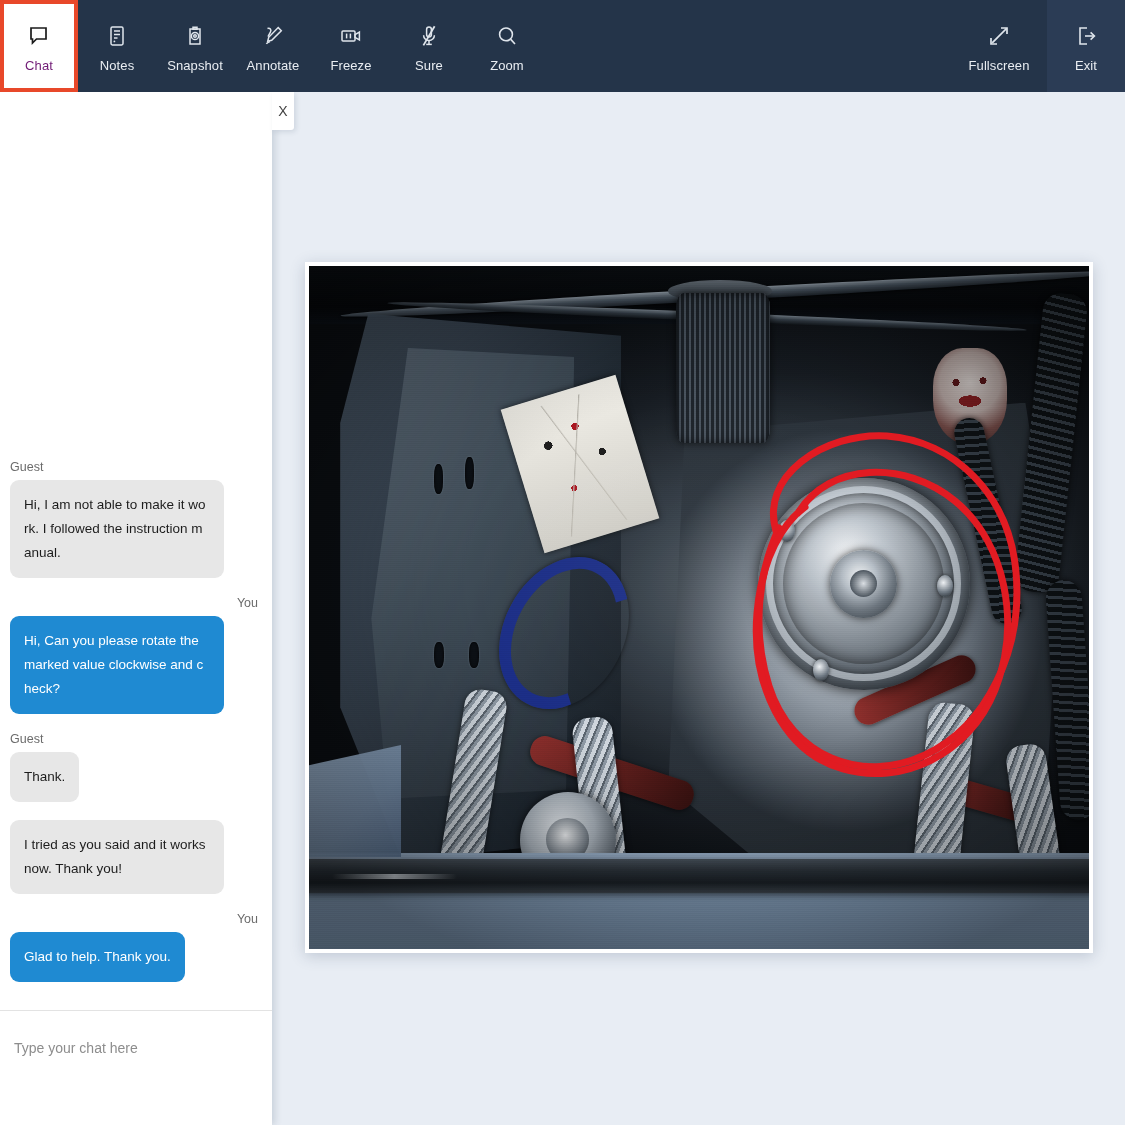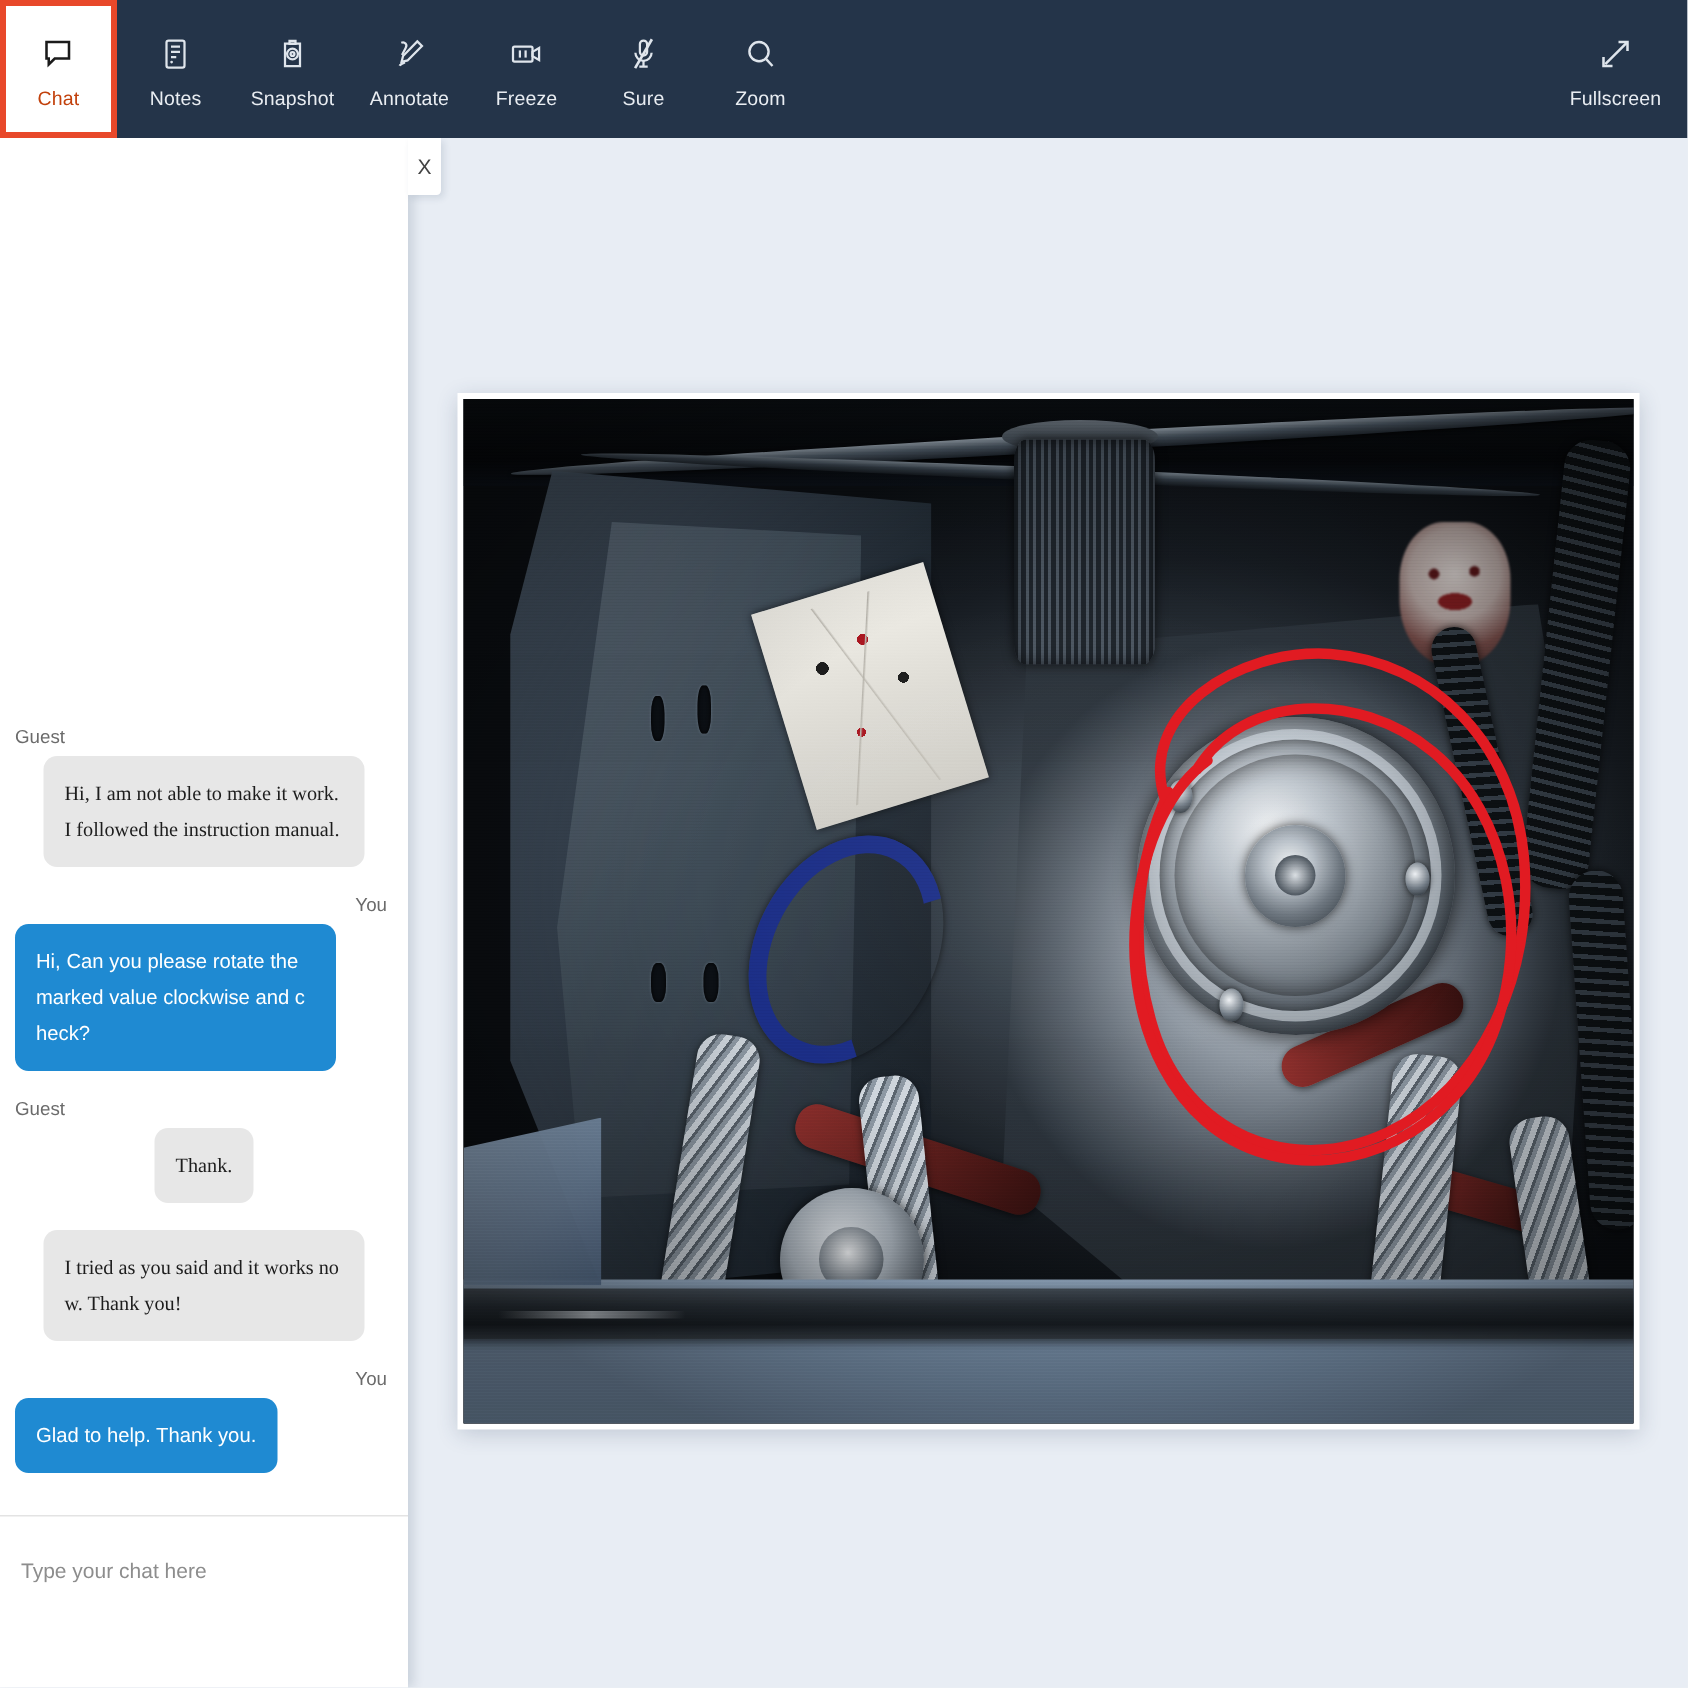--- a/index.html
+++ b/index.html
@@ -68,21 +68,21 @@
     white-space: nowrap;
     color: #e9edf2;
   }
 
   
   .tb-btn.active {
     background: #ffffff;
     border: 4px solid #e8482a;
     width: 78px;
   }
-  .tb-btn.active .tb-label { color: #c2410c; font-size: 13px; }
+  .tb-btn.active .tb-label { color: #701a75; font-size: 13px; }
   .tb-btn.active .tb-icon svg { stroke: #1b1b1b; }
 
   .tb-btn.wide { width: 96px; }
 
   
   .tb-btn.exit {
     background: #2b3c55;
     width: 78px;
   }
 
@@ -140,21 +140,21 @@
   .msg-sender {
     font-size: 12.5px;
     color: #6b6b6b;
     margin-bottom: 6px;
     line-height: 14px;
   }
   .msg-sender.left  { text-align: left; }
   .msg-sender.right { text-align: right; padding-right: 4px; }
 
   .bubble-wrap { display: flex; margin-bottom: 18px; }
-  .bubble-wrap.left  { justify-content: center; font-family: Liberation Serif, serif; }
+  .bubble-wrap.left  { justify-content: flex-start; }
   .bubble-wrap.right { }
 
   .bubble {
     max-width: 214px;
     padding: 13px 14px;
     border-radius: 9px;
     font-size: 13.5px;
     line-height: 24px;
     word-break: break-all;
   }
@@ -579,20 +579,30 @@
       <span class="tb-icon">
         <svg width="24" height="24" viewBox="0 0 24 24" fill="none" stroke="#dfe5ec" stroke-width="1.7">
           <path d="M14 4h6v6"></path>
           <line x1="19.4" y1="4.6" x2="5.2" y2="18.8"></line>
           <path d="M10 20H4v-6"></path>
         </svg>
       </span>
       <span class="tb-label">Fullscreen</span>
     </div>
 
+    <div class="tb-btn exit">
+      <span class="tb-icon">
+        <svg width="24" height="24" viewBox="0 0 24 24" fill="none" stroke="#dfe5ec" stroke-width="1.6">
+          <path d="M13 4H6v16h7"></path>
+          <line x1="11" y1="12" x2="20" y2="12"></line>
+          <path d="M16.6 8.4L20.4 12l-3.8 3.6"></path>
+        </svg>
+      </span>
+      <span class="tb-label">Exit</span>
+    </div>
   </div>
 
   <div id="chat-panel">
 
     <div id="chat-close">X</div>
 
     <div id="chat-messages">
       <div id="msg-stack">
 
         <div class="msg-row">

